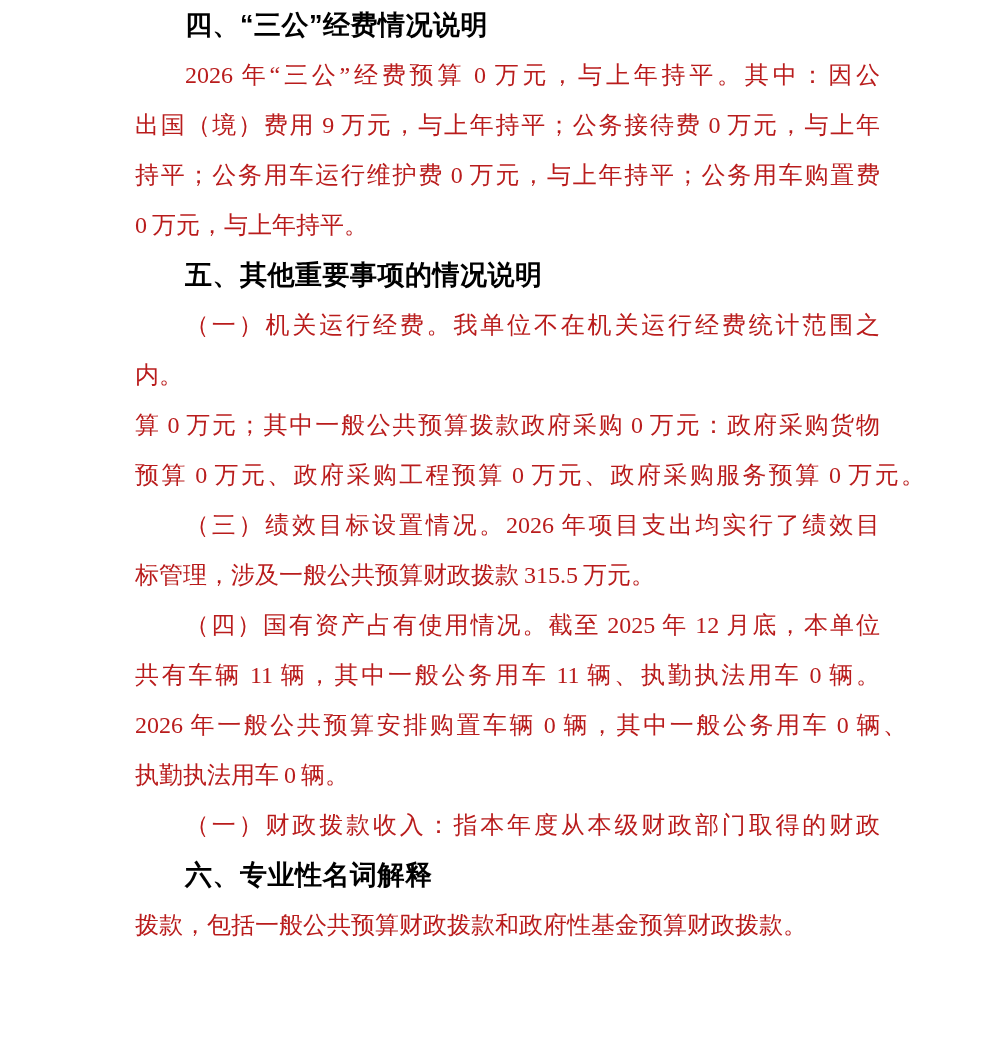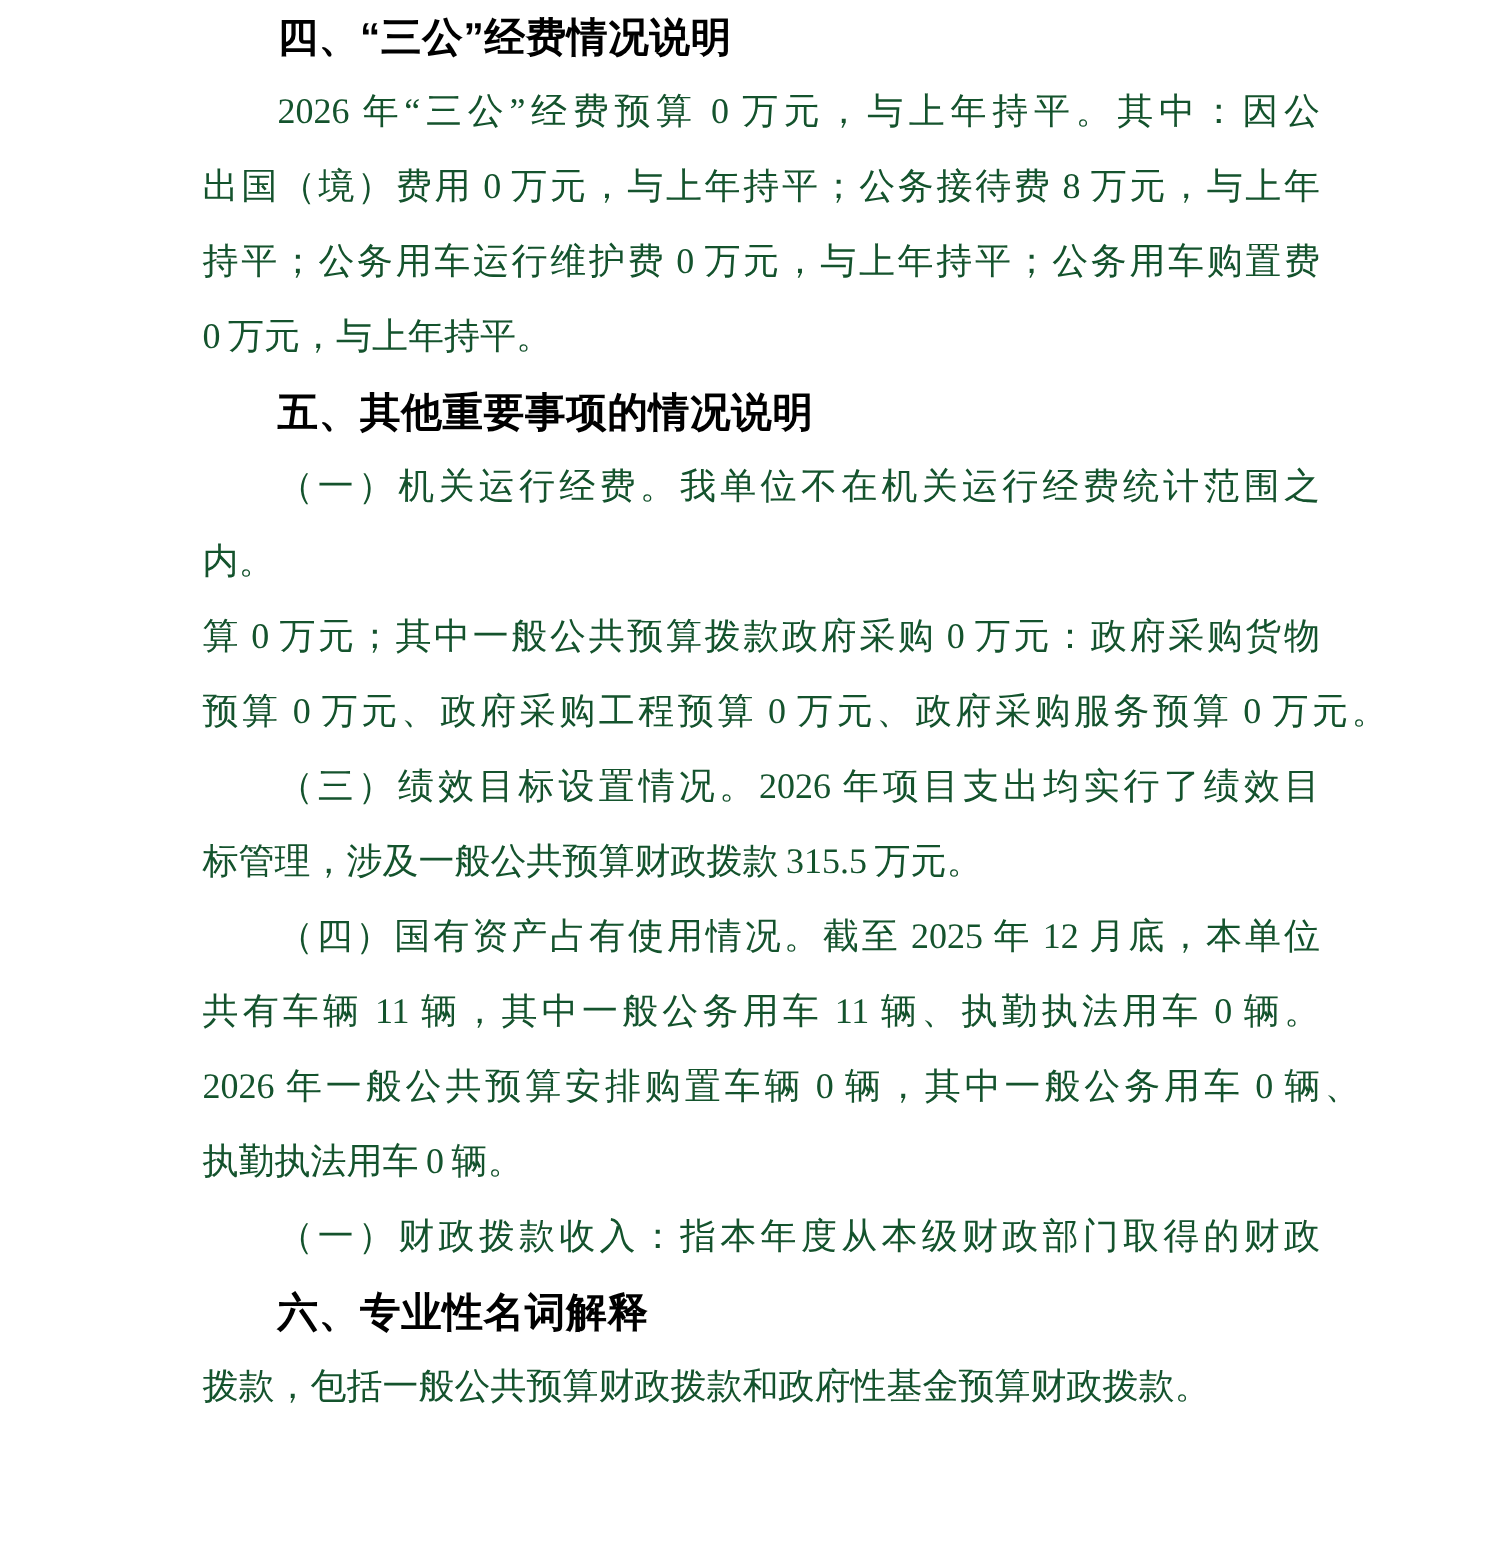--- a/index.html
+++ b/index.html
@@ -18,21 +18,21 @@
   .textcol {
     position: absolute;
     left: 135px; top: 0;
     width: 865px;
   }
   .line {
     width: 745px;
     height: 50px;
     line-height: 50px;
     font-size: 24px;
-    color: #14532d;
+    color: #b91c1c;
     font-family: "Liberation Serif", "DejaVu Serif", serif;
     word-spacing: -1px;
     white-space: normal;
   }
   .line.justify {
     text-align: justify;
     text-align-last: justify;
   }
   .line.indent {
     padding-left: 50px;
@@ -48,21 +48,21 @@
   .line.w17 { width: 772px; }
 </style>
 </head>
 <body>
 
 <div class="page">
   <div class="textcol">
 
     <div class="line heading indent">四、“三公”经费情况说明</div>
     <div class="line indent justify">2026 年“三公”经费预算 0 万元，与上年持平。其中：因公</div>
-    <div class="line justify">出国（境）费用 0 万元，与上年持平；公务接待费 8 万元，与上年</div>
+    <div class="line justify">出国（境）费用 9 万元，与上年持平；公务接待费 0 万元，与上年</div>
     <div class="line justify">持平；公务用车运行维护费 0 万元，与上年持平；公务用车购置费</div>
     <div class="line">0 万元，与上年持平。</div>
 
     <div class="line heading indent">五、其他重要事项的情况说明</div>
     <div class="line indent justify">（一）机关运行经费。我单位不在机关运行经费统计范围之</div>
     <div class="line">内。</div>
     <div class="line justify">算 0 万元；其中一般公共预算拨款政府采购 0 万元：政府采购货物</div>
     <div class="line justify w12">预算 0 万元、政府采购工程预算 0 万元、政府采购服务预算 0 万元。</div>
     <div class="line indent justify">（三）绩效目标设置情况。2026 年项目支出均实行了绩效目</div>
     <div class="line">标管理，涉及一般公共预算财政拨款 315.5 万元。</div>

